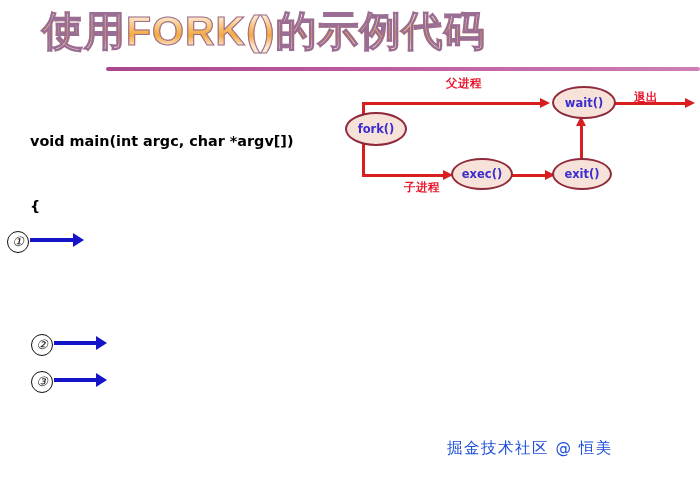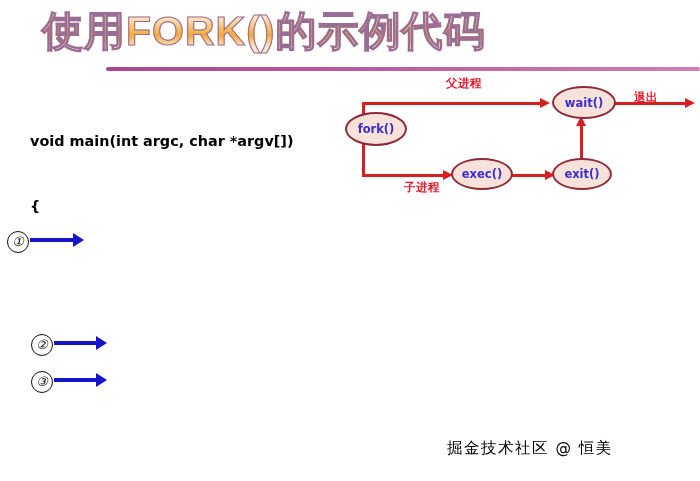--- a/index.html
+++ b/index.html
@@ -136,21 +136,21 @@
     white-space: nowrap;
   }
 
   
   #watermark {
     position: absolute;
     left: 447px;
     top: 438px;
     font-family: "DejaVu Sans", sans-serif;
     font-size: 15.5px;
-    color: #000000;
+    color: #1d4ed8;
     letter-spacing: 1.5px;
     white-space: nowrap;
   }
 </style>
 </head>
 <body>
 
 <div id="slide">
 
   <div id="title">使用FORK()的示例代码</div>

